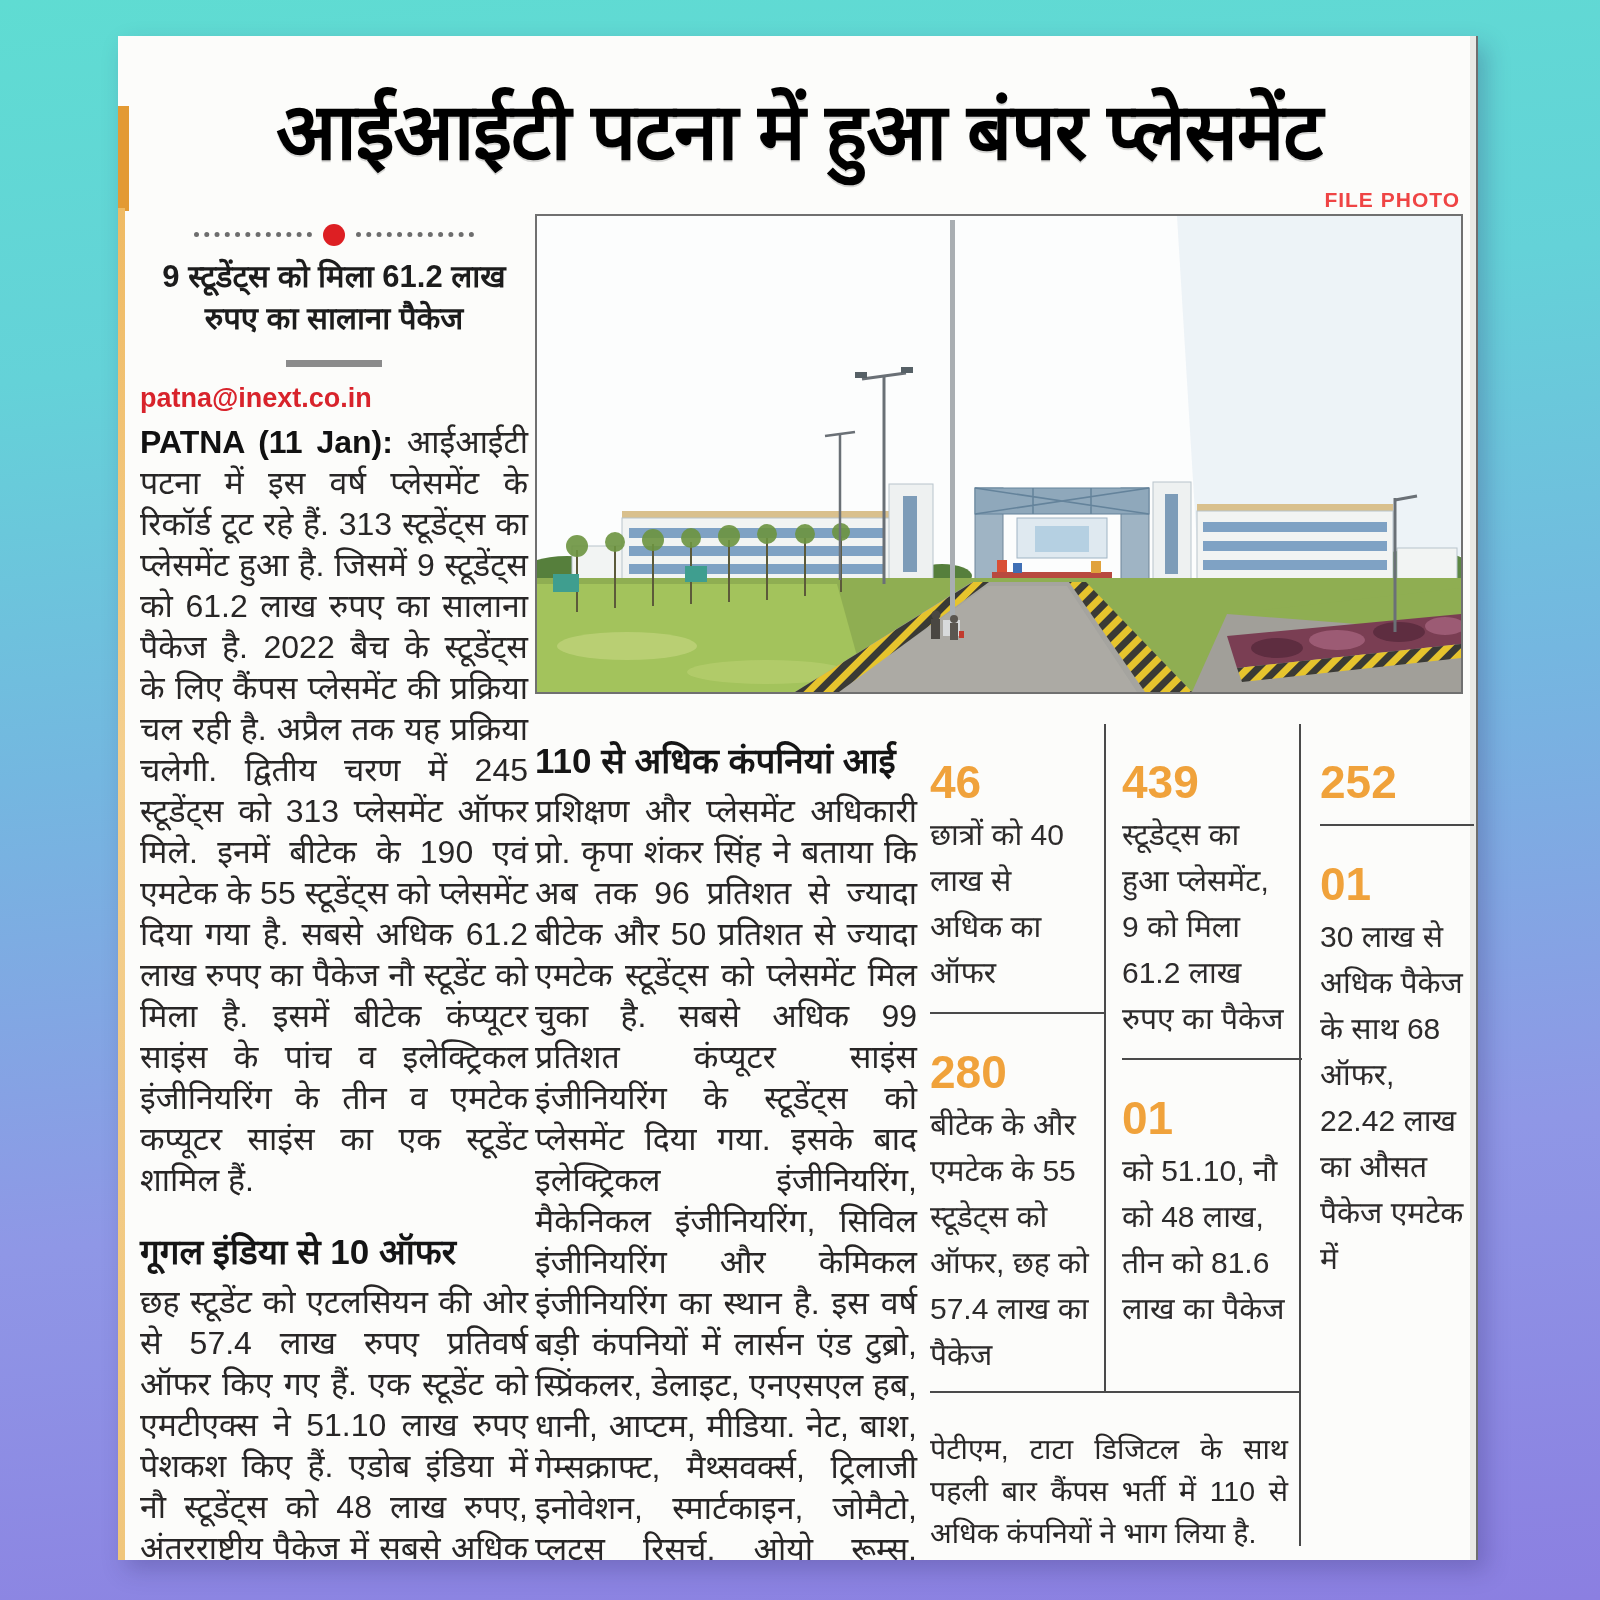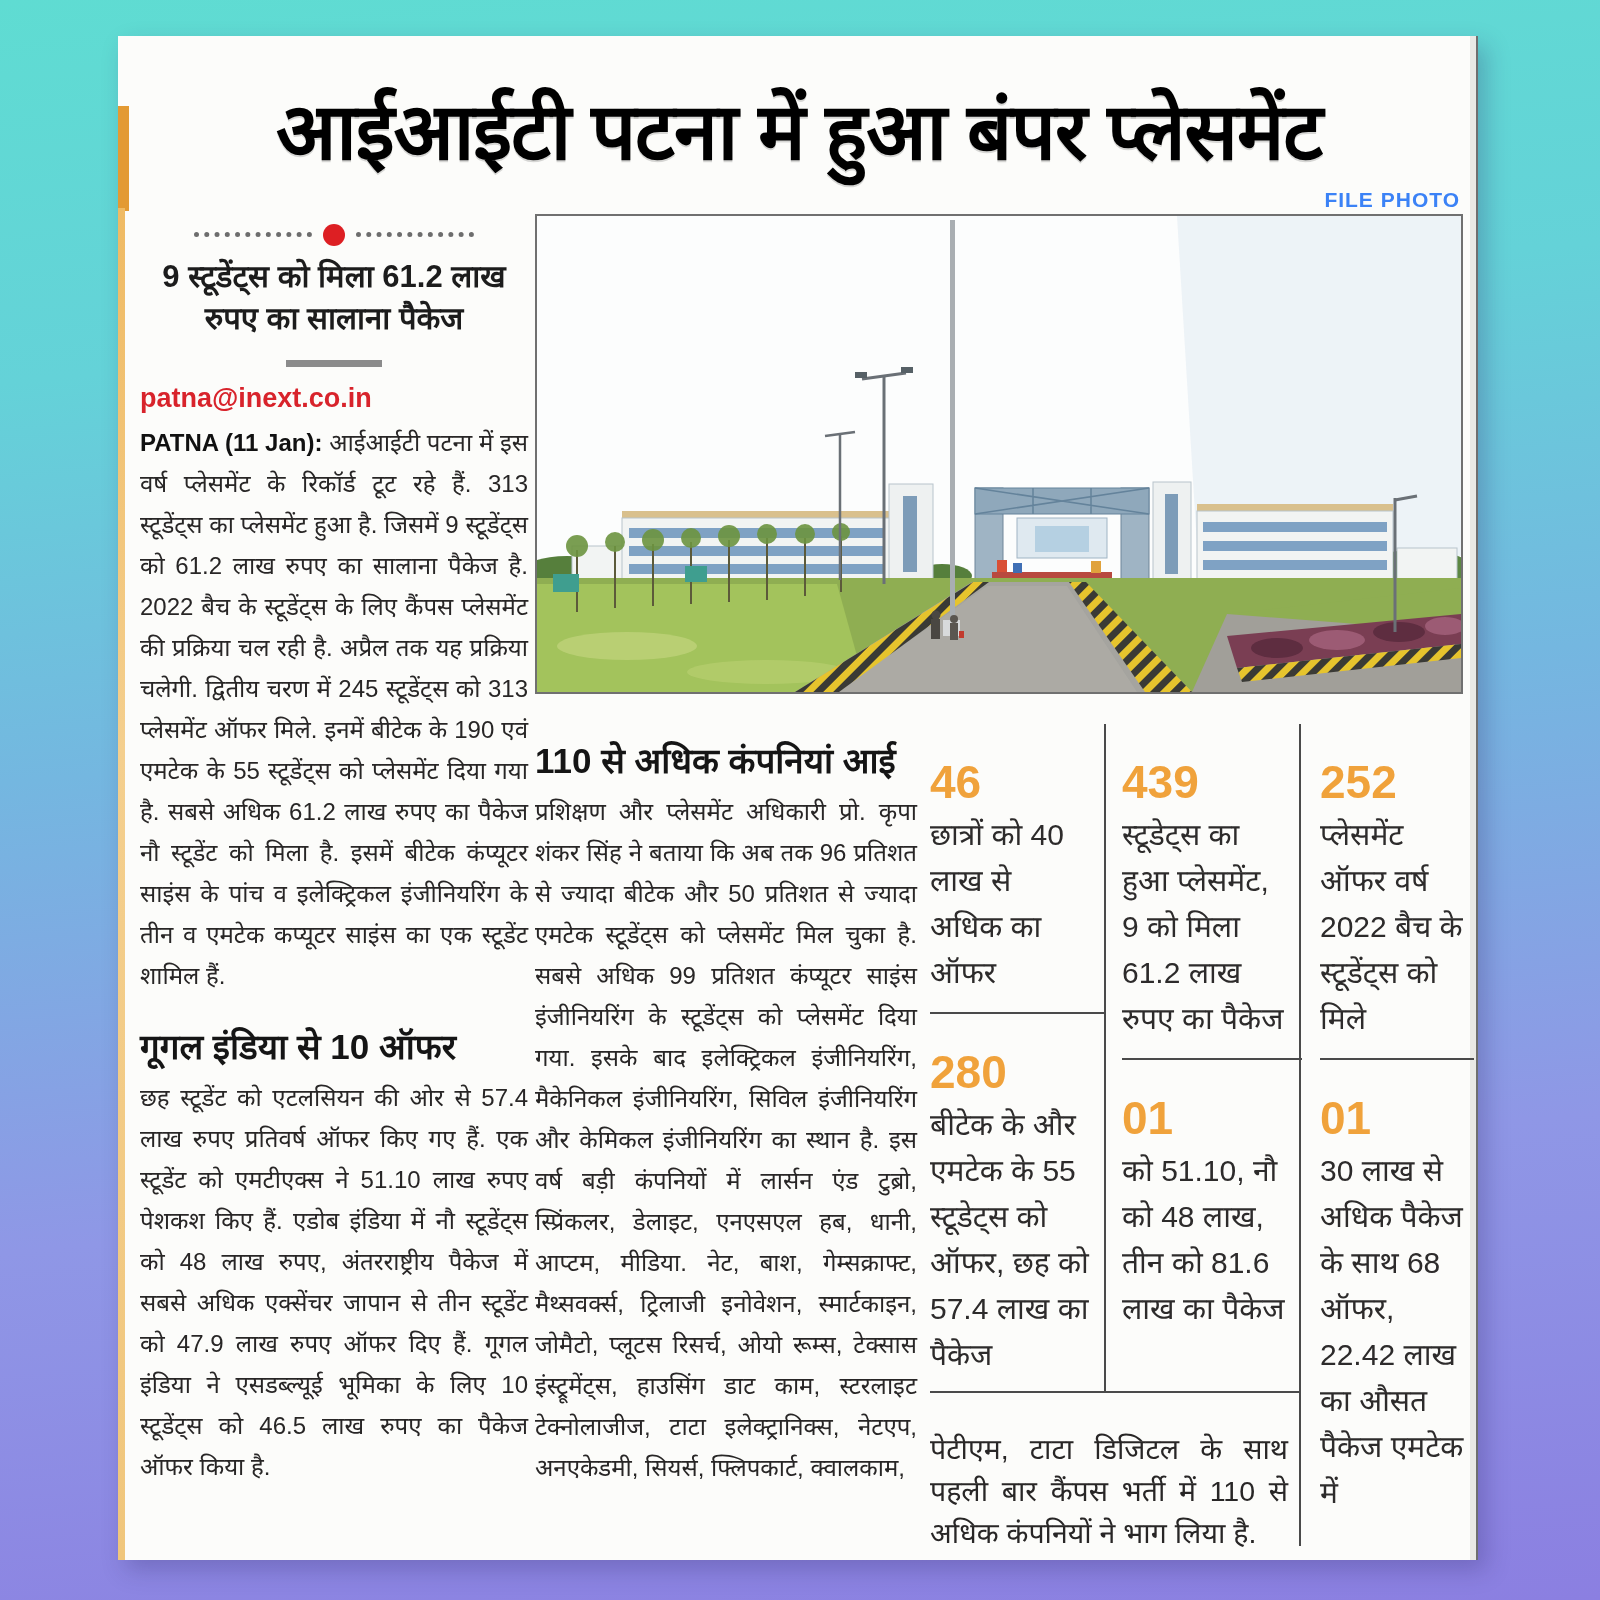--- a/index.html
+++ b/index.html
@@ -18,39 +18,39 @@
   .orange-strip-top{position:absolute;left:0;top:70px;width:11px;height:105px;background:#e39a33;}
   .orange-strip{position:absolute;left:0;top:172px;width:7px;height:1352px;background:linear-gradient(180deg,#efba63,#f4cf8e 40%,#f0c67c);}
   .headline{
     position:absolute;left:36px;top:30px;width:1290px;height:132px;
     font-size:79px;font-weight:800;letter-spacing:-1px;color:#000000;
     white-space:nowrap;text-align:center;line-height:132px;
     text-shadow:0 2px 0 rgba(0,0,0,.15);
   }
   .file-photo{
     position:absolute;right:16px;top:152px;font-size:21px;font-weight:700;
-    letter-spacing:1px;color:#3b82f6;
+    letter-spacing:1px;color:#ef4444;
   }
   
   .photo{
     position:absolute;left:417px;top:178px;width:924px;height:476px;
     border:2px solid #707070;background:#fdfdfd;
   }
   .photo svg{display:block;width:100%;height:100%;}
   
   .left-col{position:absolute;left:22px;top:180px;width:388px;color:#262424;}
   .dot-sep{position:relative;height:22px;margin:6px 40px 0 40px;}
   .dot-sep .dash{position:absolute;top:10px;width:118px;border-top:5px dotted #6d6d6d;}
   .dot-sep .dash.l{left:14px;}
   .dot-sep .dash.r{right:14px;}
   .dot-sep .dot{position:absolute;left:50%;top:2px;margin-left:-11px;width:22px;height:22px;border-radius:50%;background:#dd1f23;}
   .subhead{margin-top:12px;font-size:31px;font-weight:800;line-height:42px;text-align:center;color:#1c1c1c;}
   .gray-rule{width:96px;height:7px;background:#8b8b8b;margin:20px auto 16px auto;}
   .email{font-size:27px;font-weight:800;color:#d8232b;margin:12px 0 8px 0;}
-  .bodytext{font-size:24px;line-height:41px;text-align:justify;color:#282626;}
+  .bodytext{font-size:32px;line-height:41px;text-align:justify;color:#282626;}
   .dateline{font-weight:800;color:#111;}
   .sec-head{font-size:35px;font-weight:800;color:#151515;margin:26px 0 8px 0;}
   
   .mid-col{position:absolute;left:417px;top:700px;width:382px;}
   .mid-head{font-size:35px;font-weight:800;color:#151515;margin:0 0 8px 0;}
   
   .stat-col{position:absolute;top:688px;}
   .stat-col.c1{left:812px;width:160px;}
   .stat-col.c2{left:1004px;width:164px;}
   .stat-col.c3{left:1202px;width:146px;}
@@ -220,21 +220,20 @@
     <div class="stat-col c2">
       <div class="stat-num">439</div>
       <div class="stat-txt">स्टूडेट्स का हुआ प्लेसमेंट, 9 को मिला 61.2 लाख रुपए का पैकेज</div>
       <div class="stat-rule"></div>
       <div class="stat-num">01</div>
       <div class="stat-txt">को 51.10, नौ को 48 लाख, तीन को 81.6 लाख का पैकेज</div>
     </div>
 
     <div class="stat-col c3">
       <div class="stat-num">252</div>
-      <div class="stat-txt">प्लेसमेंट ऑफर वर्ष 2022 बैच के स्टूडेंट्स को मिले</div>
       <div class="stat-rule"></div>
       <div class="stat-num">01</div>
       <div class="stat-txt">30 लाख से अधिक पैकेज के साथ 68 ऑफर, 22.42 लाख का औसत पैकेज एमटेक में</div>
     </div>
 
     <div class="vdiv d1"></div>
     <div class="vdiv d2"></div>
     <div class="hrule-cols"></div>
 
     <div class="bottom-note">पेटीएम, टाटा डिजिटल के साथ पहली बार कैंपस भर्ती में 110 से अधिक कंपनियों ने भाग लिया है.</div>

